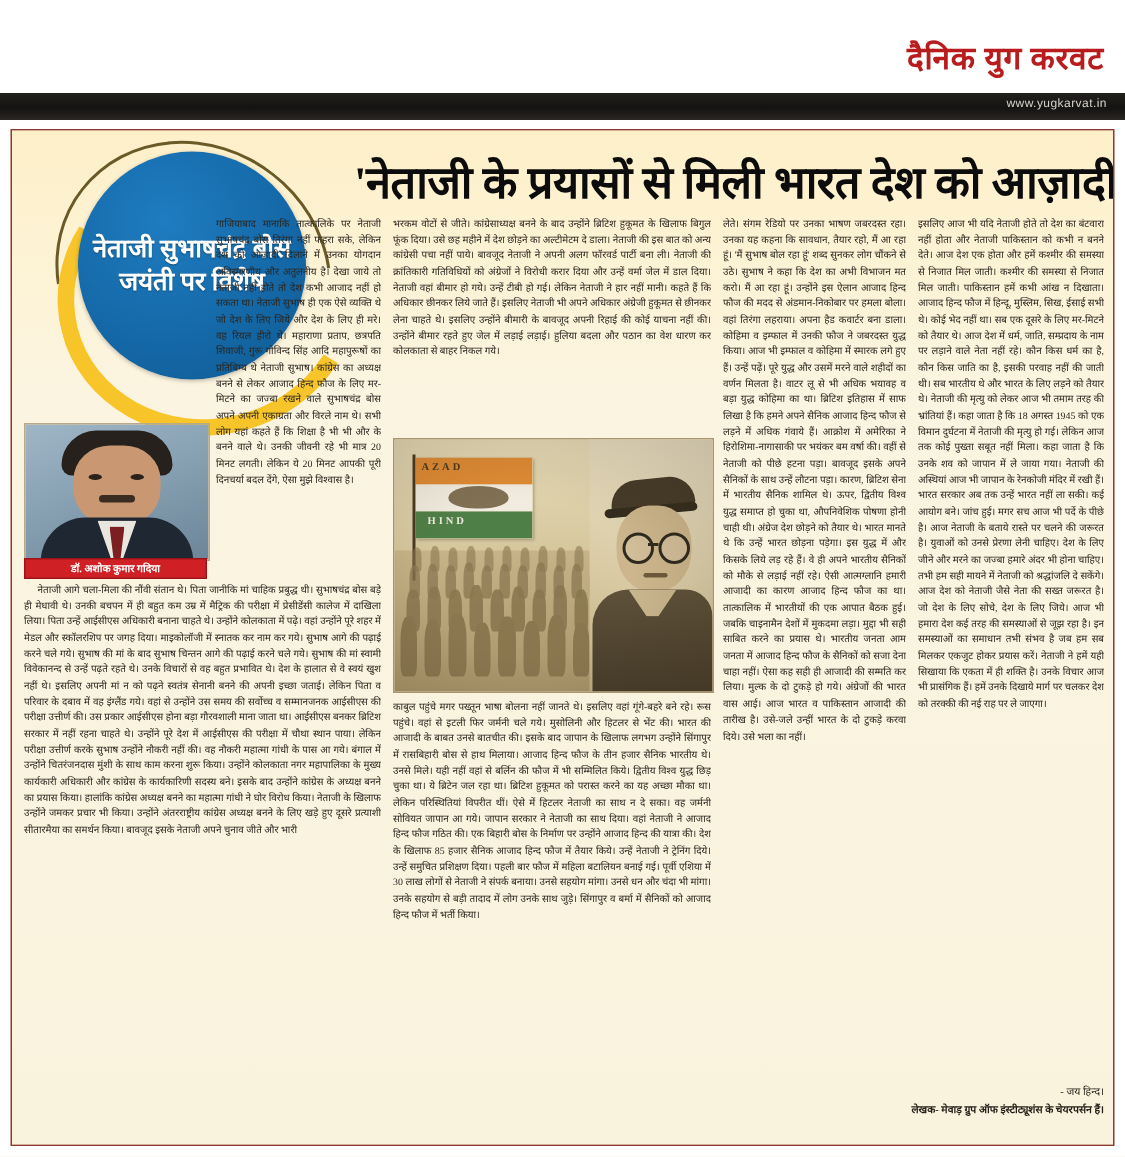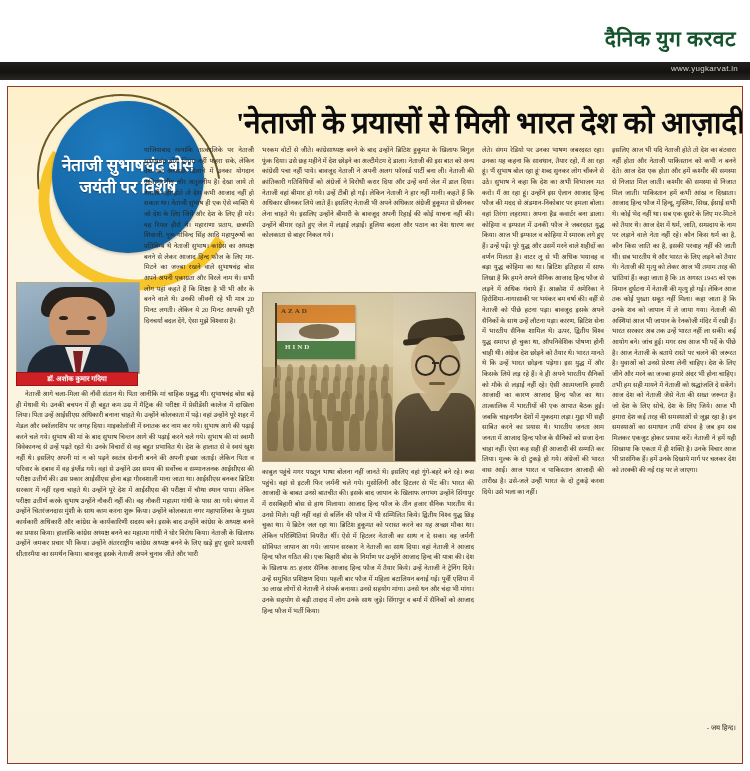--- a/index.html
+++ b/index.html
@@ -12,21 +12,21 @@
   }
 
   
   #masthead-area{
     position:absolute;left:0;top:0;width:750px;height:62px;
     background:#ffffff;
   }
   #masthead-title{
     position:absolute;right:14px;top:24px;
     font-family:"Liberation Serif", serif;
-    font-weight:bold;font-size:21px;color:#14532d;
+    font-weight:bold;font-size:21px;color:#b91c1c;
     letter-spacing:.5px;white-space:nowrap;
   }
   #masthead-band{
     position:absolute;left:0;top:62px;width:750px;height:18px;
     background:linear-gradient(180deg,#23211e 0%,#141311 55%,#2a2724 100%);
   }
   #masthead-url{
     position:absolute;right:12px;top:64px;
     font-size:8px;color:#d8d4cd;letter-spacing:.3px;
     font-family:"Liberation Sans", sans-serif;
@@ -334,13 +334,14 @@
 
   <div id="col3" class="col">
     <p class="noind">लेते। संगम रेडियो पर उनका भाषण जबरदस्त रहा। उनका यह कहना कि सावधान, तैयार रहो, मैं आ रहा हूं। 'मैं सुभाष बोल रहा हूं' शब्द सुनकर लोग चौंकने से उठे। सुभाष ने कहा कि देश का अभी विभाजन मत करो। मैं आ रहा हूं। उन्होंने इस ऐलान आजाद हिन्द फौज की मदद से अंडमान-निकोबार पर हमला बोला। वहां तिरंगा लहराया। अपना हैड कवार्टर बना डाला। कोहिमा व इम्फाल में उनकी फौज ने जबरदस्त युद्ध किया। आज भी इम्फाल व कोहिमा में स्मारक लगे हुए हैं। उन्हें पढ़ें। पूरे युद्ध और उसमें मरने वाले शहीदों का वर्णन मिलता है। वाटर लू से भी अधिक भयावह व बड़ा युद्ध कोहिमा का था। ब्रिटिश इतिहास में साफ लिखा है कि हमने अपने सैनिक आजाद हिन्द फौज से लड़ने में अधिक गंवाये हैं। आक्रोश में अमेरिका ने हिरोशिमा-नागासाकी पर भयंकर बम वर्षा की। वहीं से नेताजी को पीछे हटना पड़ा। बावजूद इसके अपने सैनिकों के साथ उन्हें लौटना पड़ा। कारण, ब्रिटिश सेना में भारतीय सैनिक शामिल थे। ऊपर, द्वितीय विश्व युद्ध समाप्त हो चुका था, औपनिवेशिक पोषणा होनी चाही थी। अंग्रेज देश छोड़ने को तैयार थे। भारत मानते थे कि उन्हें भारत छोड़ना पड़ेगा। इस युद्ध में और किसके लिये लड़ रहे हैं। वे ही अपने भारतीय सैनिकों को मौके से लड़ाई नहीं रहे। ऐसी आत्मग्लानि हमारी आजादी का कारण आजाद हिन्द फौज का था। तात्कालिक में भारतीयों की एक आपात बैठक हुई। जबकि चाइनामैन देशों में मुकदमा लड़ा। मुद्दा भी सही साबित करने का प्रयास थे। भारतीय जनता आम जनता में आजाद हिन्द फौज के सैनिकों को सजा देना चाहा नहीं। ऐसा कह सही ही आजादी की सम्मति कर लिया। मुल्क के दो टुकड़े हो गये। अंग्रेजों की भारत वास आई। आज भारत व पाकिस्तान आजादी की तारीख है। उसे-जले उन्हीं भारत के दो टुकड़े करवा दिये। उसे भला का नहीं।</p>
   </div>
 
   <div id="col4" class="col">
     <p class="noind">इसलिए आज भी यदि नेताजी होते तो देश का बंटवारा नहीं होता और नेताजी पाकिस्तान को कभी न बनने देते। आज देश एक होता और हमें कश्मीर की समस्या से निजात मिल जाती। कश्मीर की समस्या से निजात मिल जाती। पाकिस्तान हमें कभी आंख न दिखाता। आजाद हिन्द फौज में हिन्दू, मुस्लिम, सिख, ईसाई सभी थे। कोई भेद नहीं था। सब एक दूसरे के लिए मर-मिटने को तैयार थे। आज देश में धर्म, जाति, सम्प्रदाय के नाम पर लड़ाने वाले नेता नहीं रहे। कौन किस धर्म का है, कौन किस जाति का है, इसकी परवाह नहीं की जाती थी। सब भारतीय थे और भारत के लिए लड़ने को तैयार थे। नेताजी की मृत्यु को लेकर आज भी तमाम तरह की भ्रांतियां हैं। कहा जाता है कि 18 अगस्त 1945 को एक विमान दुर्घटना में नेताजी की मृत्यु हो गई। लेकिन आज तक कोई पुख्ता सबूत नहीं मिला। कहा जाता है कि उनके शव को जापान में ले जाया गया। नेताजी की अस्थियां आज भी जापान के रेनकोजी मंदिर में रखी हैं। भारत सरकार अब तक उन्हें भारत नहीं ला सकी। कई आयोग बने। जांच हुई। मगर सच आज भी पर्दे के पीछे है। आज नेताजी के बताये रास्ते पर चलने की जरूरत है। युवाओं को उनसे प्रेरणा लेनी चाहिए। देश के लिए जीने और मरने का जज्बा हमारे अंदर भी होना चाहिए। तभी हम सही मायने में नेताजी को श्रद्धांजलि दे सकेंगे। आज देश को नेताजी जैसे नेता की सख्त जरूरत है। जो देश के लिए सोचे, देश के लिए जिये। आज भी हमारा देश कई तरह की समस्याओं से जूझ रहा है। इन समस्याओं का समाधान तभी संभव है जब हम सब मिलकर एकजुट होकर प्रयास करें। नेताजी ने हमें यही सिखाया कि एकता में ही शक्ति है। उनके विचार आज भी प्रासंगिक हैं। हमें उनके दिखाये मार्ग पर चलकर देश को तरक्की की नई राह पर ले जाएगा।</p>
   </div>
 
   <div id="jaihind">- जय हिन्द।</div>
+  <div id="byline">लेखक- मेवाड़ ग्रुप ऑफ इंस्टीट्यूशंस के चेयरपर्सन हैं।</div>
 </div>
 
 </body></html>

